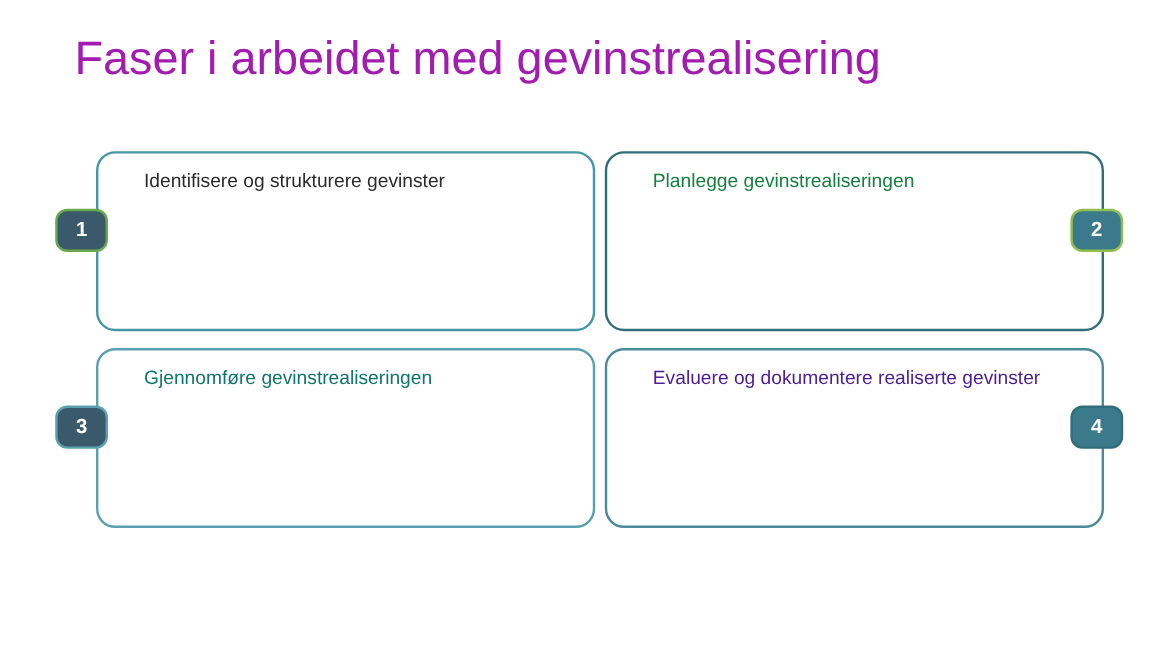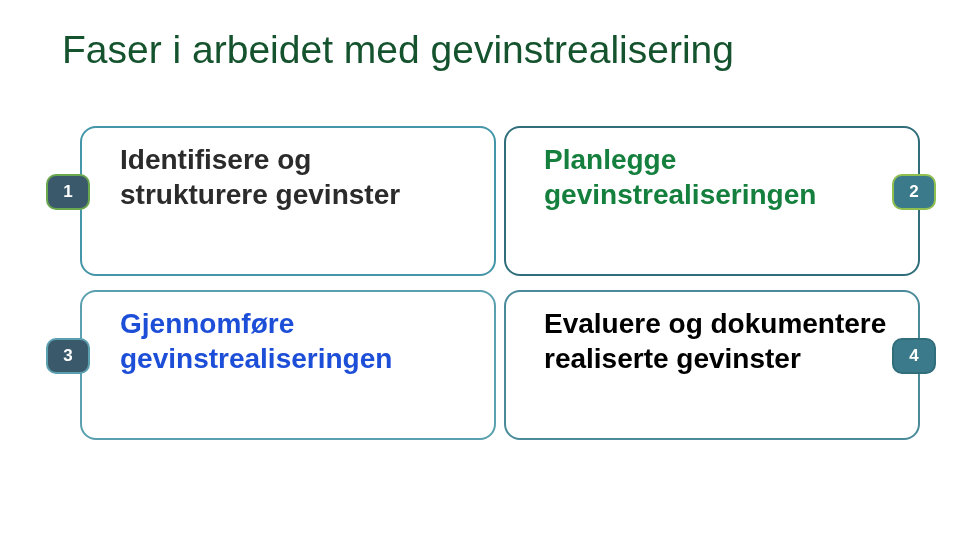--- a/index.html
+++ b/index.html
@@ -10,41 +10,41 @@
     font-family: Arial, Helvetica, sans-serif;
     position: relative;
     overflow: hidden;
   }
   .title {
     position: absolute;
     left: 62px;
     top: 28px;
     font-size: 39px;
     font-weight: 400;
-    color: #14532d;
+    color: #a21caf;
   }
   .grid {
     position: absolute;
     left: 80px;
     top: 126px;
     right: 40px;
     display: grid;
     grid-template-columns: 1fr 1fr;
     grid-template-rows: 150px 150px;
     gap: 14px 8px;
   }
   .card {
     position: relative;
     border: 2px solid;
     border-radius: 16px;
     padding: 14px 28px 14px 38px;
   }
   .card-title {
-    font-size: 28px;
-    font-weight: 700;
+    font-size: 16px;
+    font-weight: 400;
     line-height: 1.25;
   }
   .badge {
     position: absolute;
     width: 44px;
     height: 36px;
     border-radius: 10px;
     display: flex;
     align-items: center;
     justify-content: center;
@@ -60,28 +60,28 @@
     border: 2px solid #6aa84f;
   }
   .card:nth-child(2) { border-color: #2f6e7a; }
   .card:nth-child(2) .card-title { color: #15803d; }
   .card:nth-child(2) .badge {
     right: -18px; top: 46px;
     background: #3b7a8a;
     border: 2px solid #8fbf4f;
   }
   .card:nth-child(3) { border-color: #5aa0b0; }
-  .card:nth-child(3) .card-title { color: #1d4ed8; }
+  .card:nth-child(3) .card-title { color: #0f766e; }
   .card:nth-child(3) .badge {
     left: -36px; top: 46px;
     background: #3a5a6b;
     border: 2px solid #5aa0b0;
   }
   .card:nth-child(4) { border-color: #4a8a9a; }
-  .card:nth-child(4) .card-title { color: #000000; }
+  .card:nth-child(4) .card-title { color: #4c1d95; }
   .card:nth-child(4) .badge {
     right: -18px; top: 46px;
     background: #3b7a8a;
     border: 2px solid #2f6e7a;
   }
 </style>
 </head>
 <body>
 
 <h1 class="title">Faser i arbeidet med gevinstrealisering</h1>

